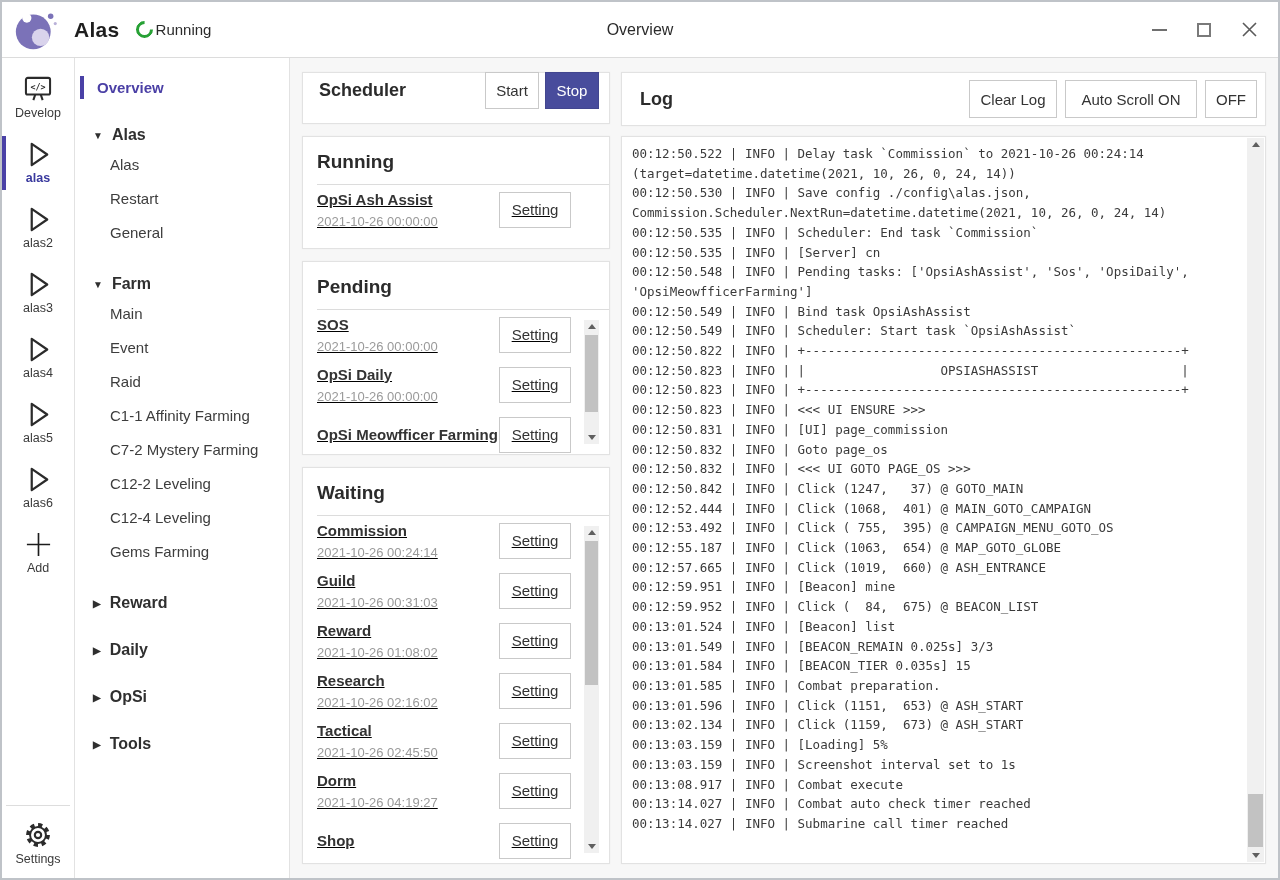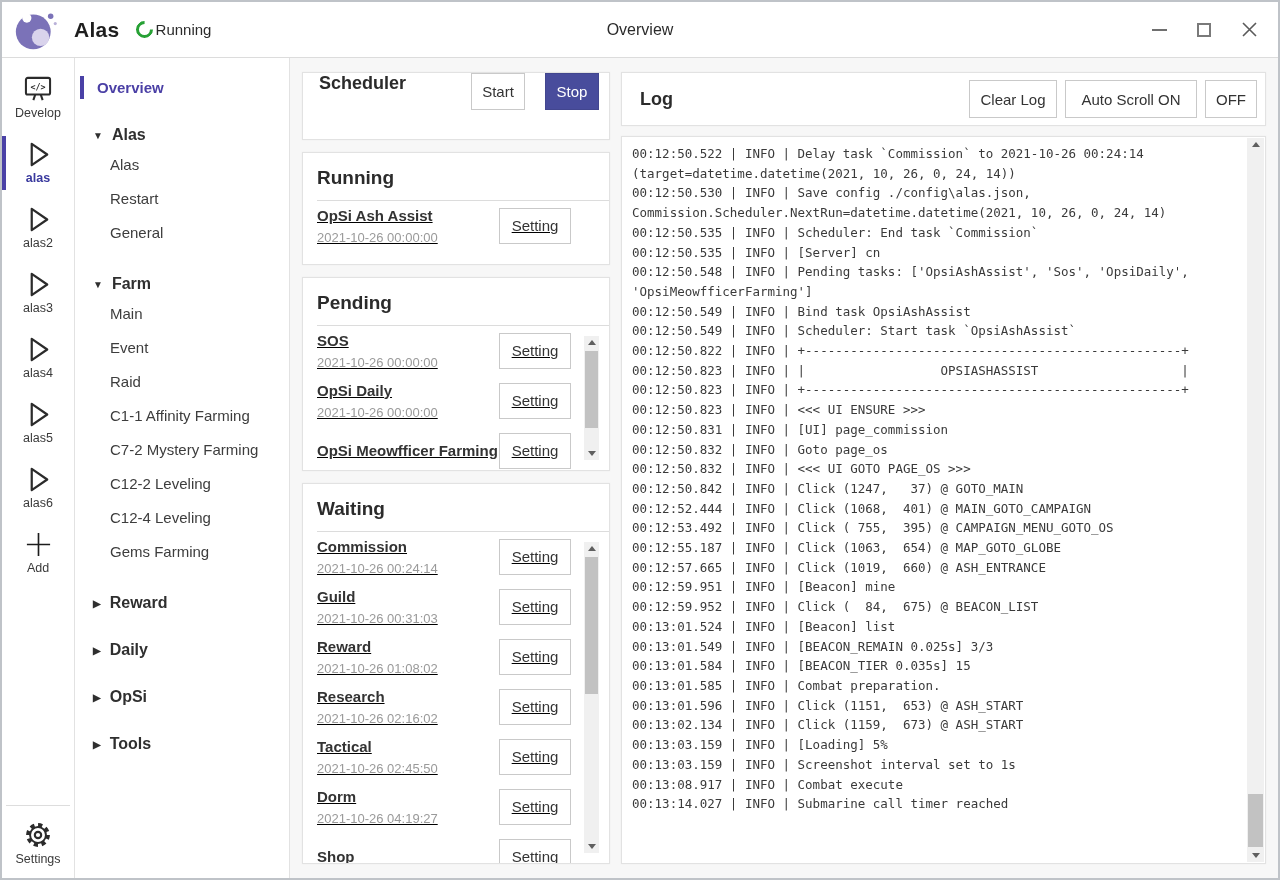--- a/index.html
+++ b/index.html
@@ -52,24 +52,24 @@
   .nav-section { display:flex; align-items:center; padding:4px 0 4px 18px; font-size:16px;
                  font-weight:bold; color:#2f2f2f; margin-top:21px; cursor:default; }
   .nav-section .caret { font-size:10px; margin-right:9px; color:#2f2f2f; }
   .nav-item { padding:8px 0 9px 35px; font-size:15px; color:#3d3d3d; cursor:default; }
 
   
   .main { flex:1; display:flex; padding:14px 12px; gap:11px; min-width:0; background:#f7f7f7; }
   .card { background:#fff; border:1px solid #e2e2e2; box-shadow:0 0 2px rgba(0,0,0,.04); }
 
   .col-mid { width:308px; flex:0 0 auto; display:flex; flex-direction:column; }
-  .scheduler-card { height:68px; display:flex; padding:0 10px 16px 16px;
+  .scheduler-card { height:52px; display:flex; align-items:center; padding:0 10px 16px 16px;
                     margin-bottom:12px; }
   .card-title-inline { font-size:18px; font-weight:600; color:#2b2b2b; }
-  .btn-group { margin-left:auto; display:flex; gap:20px; }
+  .btn-group { margin-left:auto; display:flex; gap:6px; }
   .btn { border:1px solid #c9c9c9; background:#fff; font-size:15px; color:#333;
          height:37px; display:flex; align-items:center; justify-content:center;
          font-family:"Liberation Sans", sans-serif; cursor:default; }
   .btn-start { width:54px; }
   .btn-primary { width:54px; background:#484c9c; border-color:#42468f; color:#fff; }
 
   .running-card { margin-bottom:12px; padding:10px 14px 0; height:113px; overflow:hidden; }
   .pending-card { margin-bottom:12px; padding:10px 14px 0; height:194px; overflow:hidden; position:relative; }
   .waiting-card { flex:1; padding:10px 14px 0; overflow:hidden; position:relative; }
   .card-title { font-size:19px; font-weight:600; color:#2b2b2b; padding:4px 0 11px; }
@@ -428,20 +428,21 @@
               <div class="log-line">00:12:59.952 | INFO | Click (  84,  675) @ BEACON_LIST</div>
               <div class="log-line">00:13:01.524 | INFO | [Beacon] list</div>
               <div class="log-line">00:13:01.549 | INFO | [BEACON_REMAIN 0.025s] 3/3</div>
               <div class="log-line">00:13:01.584 | INFO | [BEACON_TIER 0.035s] 15</div>
               <div class="log-line">00:13:01.585 | INFO | Combat preparation.</div>
               <div class="log-line">00:13:01.596 | INFO | Click (1151,  653) @ ASH_START</div>
               <div class="log-line">00:13:02.134 | INFO | Click (1159,  673) @ ASH_START</div>
               <div class="log-line">00:13:03.159 | INFO | [Loading] 5%</div>
               <div class="log-line">00:13:03.159 | INFO | Screenshot interval set to 1s</div>
               <div class="log-line">00:13:08.917 | INFO | Combat execute</div>
+              <div class="log-line">00:13:14.027 | INFO | Combat auto check timer reached</div>
               <div class="log-line">00:13:14.027 | INFO | Submarine call timer reached</div>
             </div>
           <div class="sb sb-log">
             <div class="sb-arrow up"></div>
             <div class="sb-thumb"></div>
             <div class="sb-arrow down"></div>
           </div>
         </div>
 
       </div>

